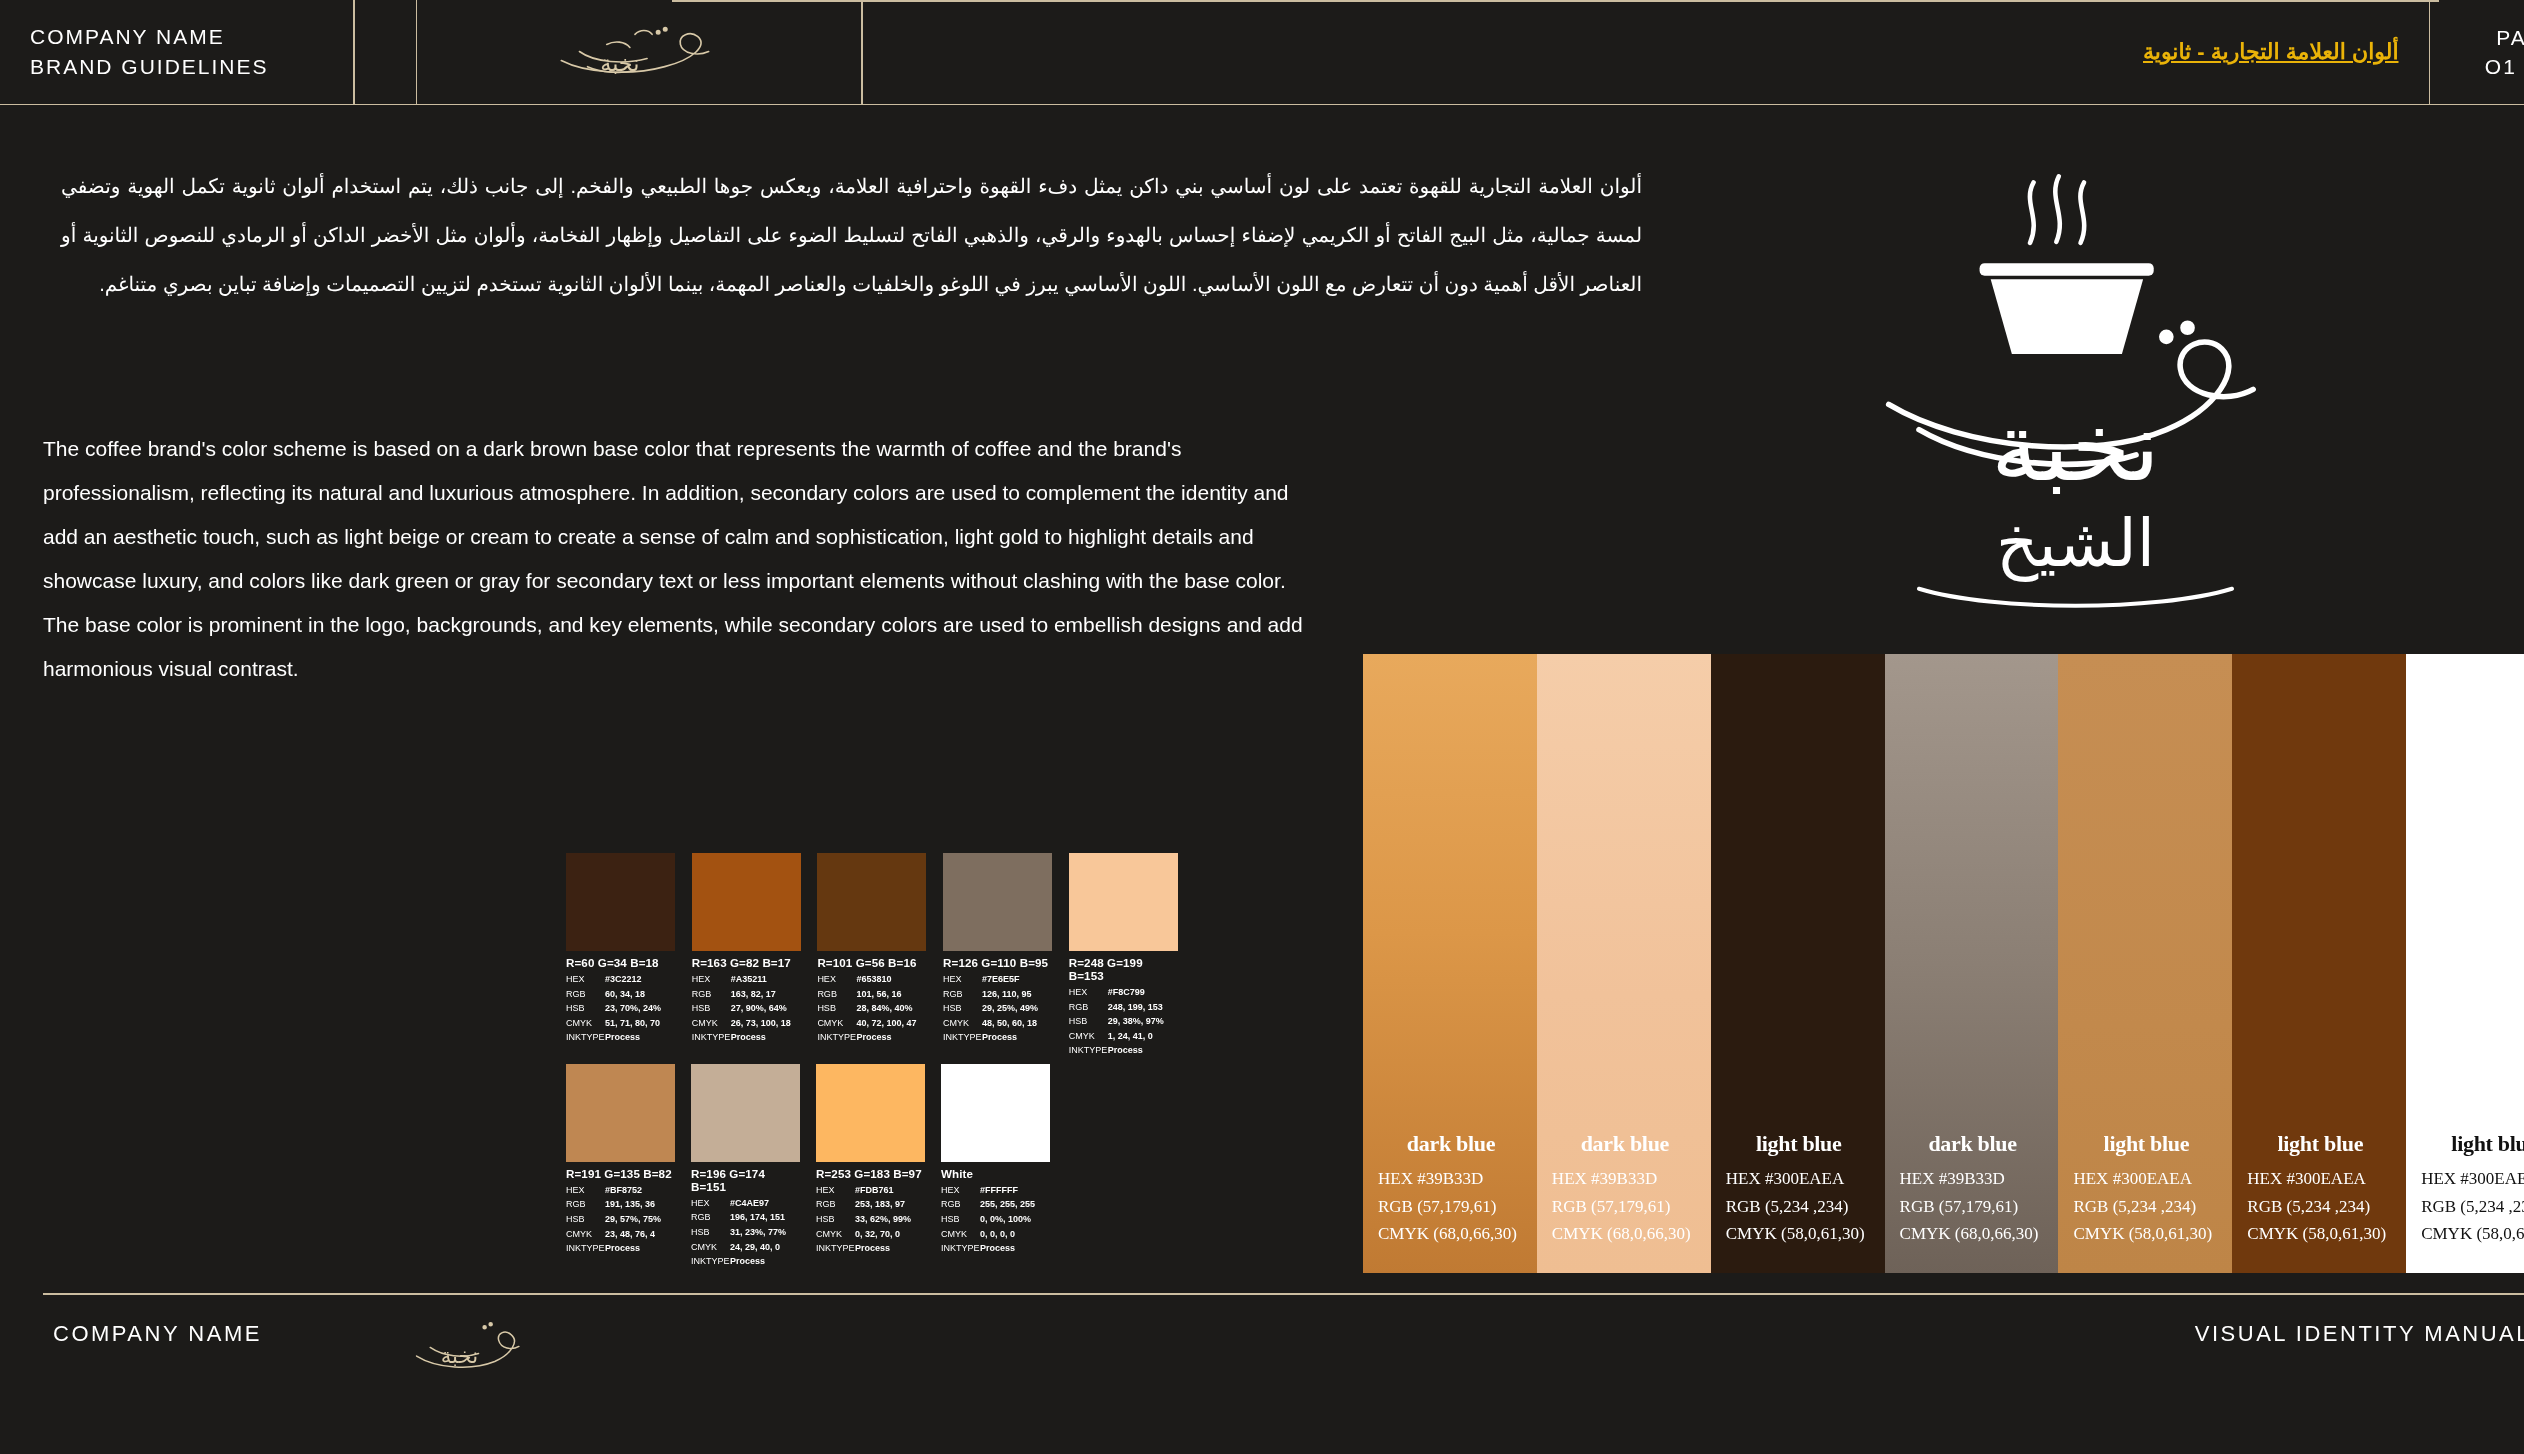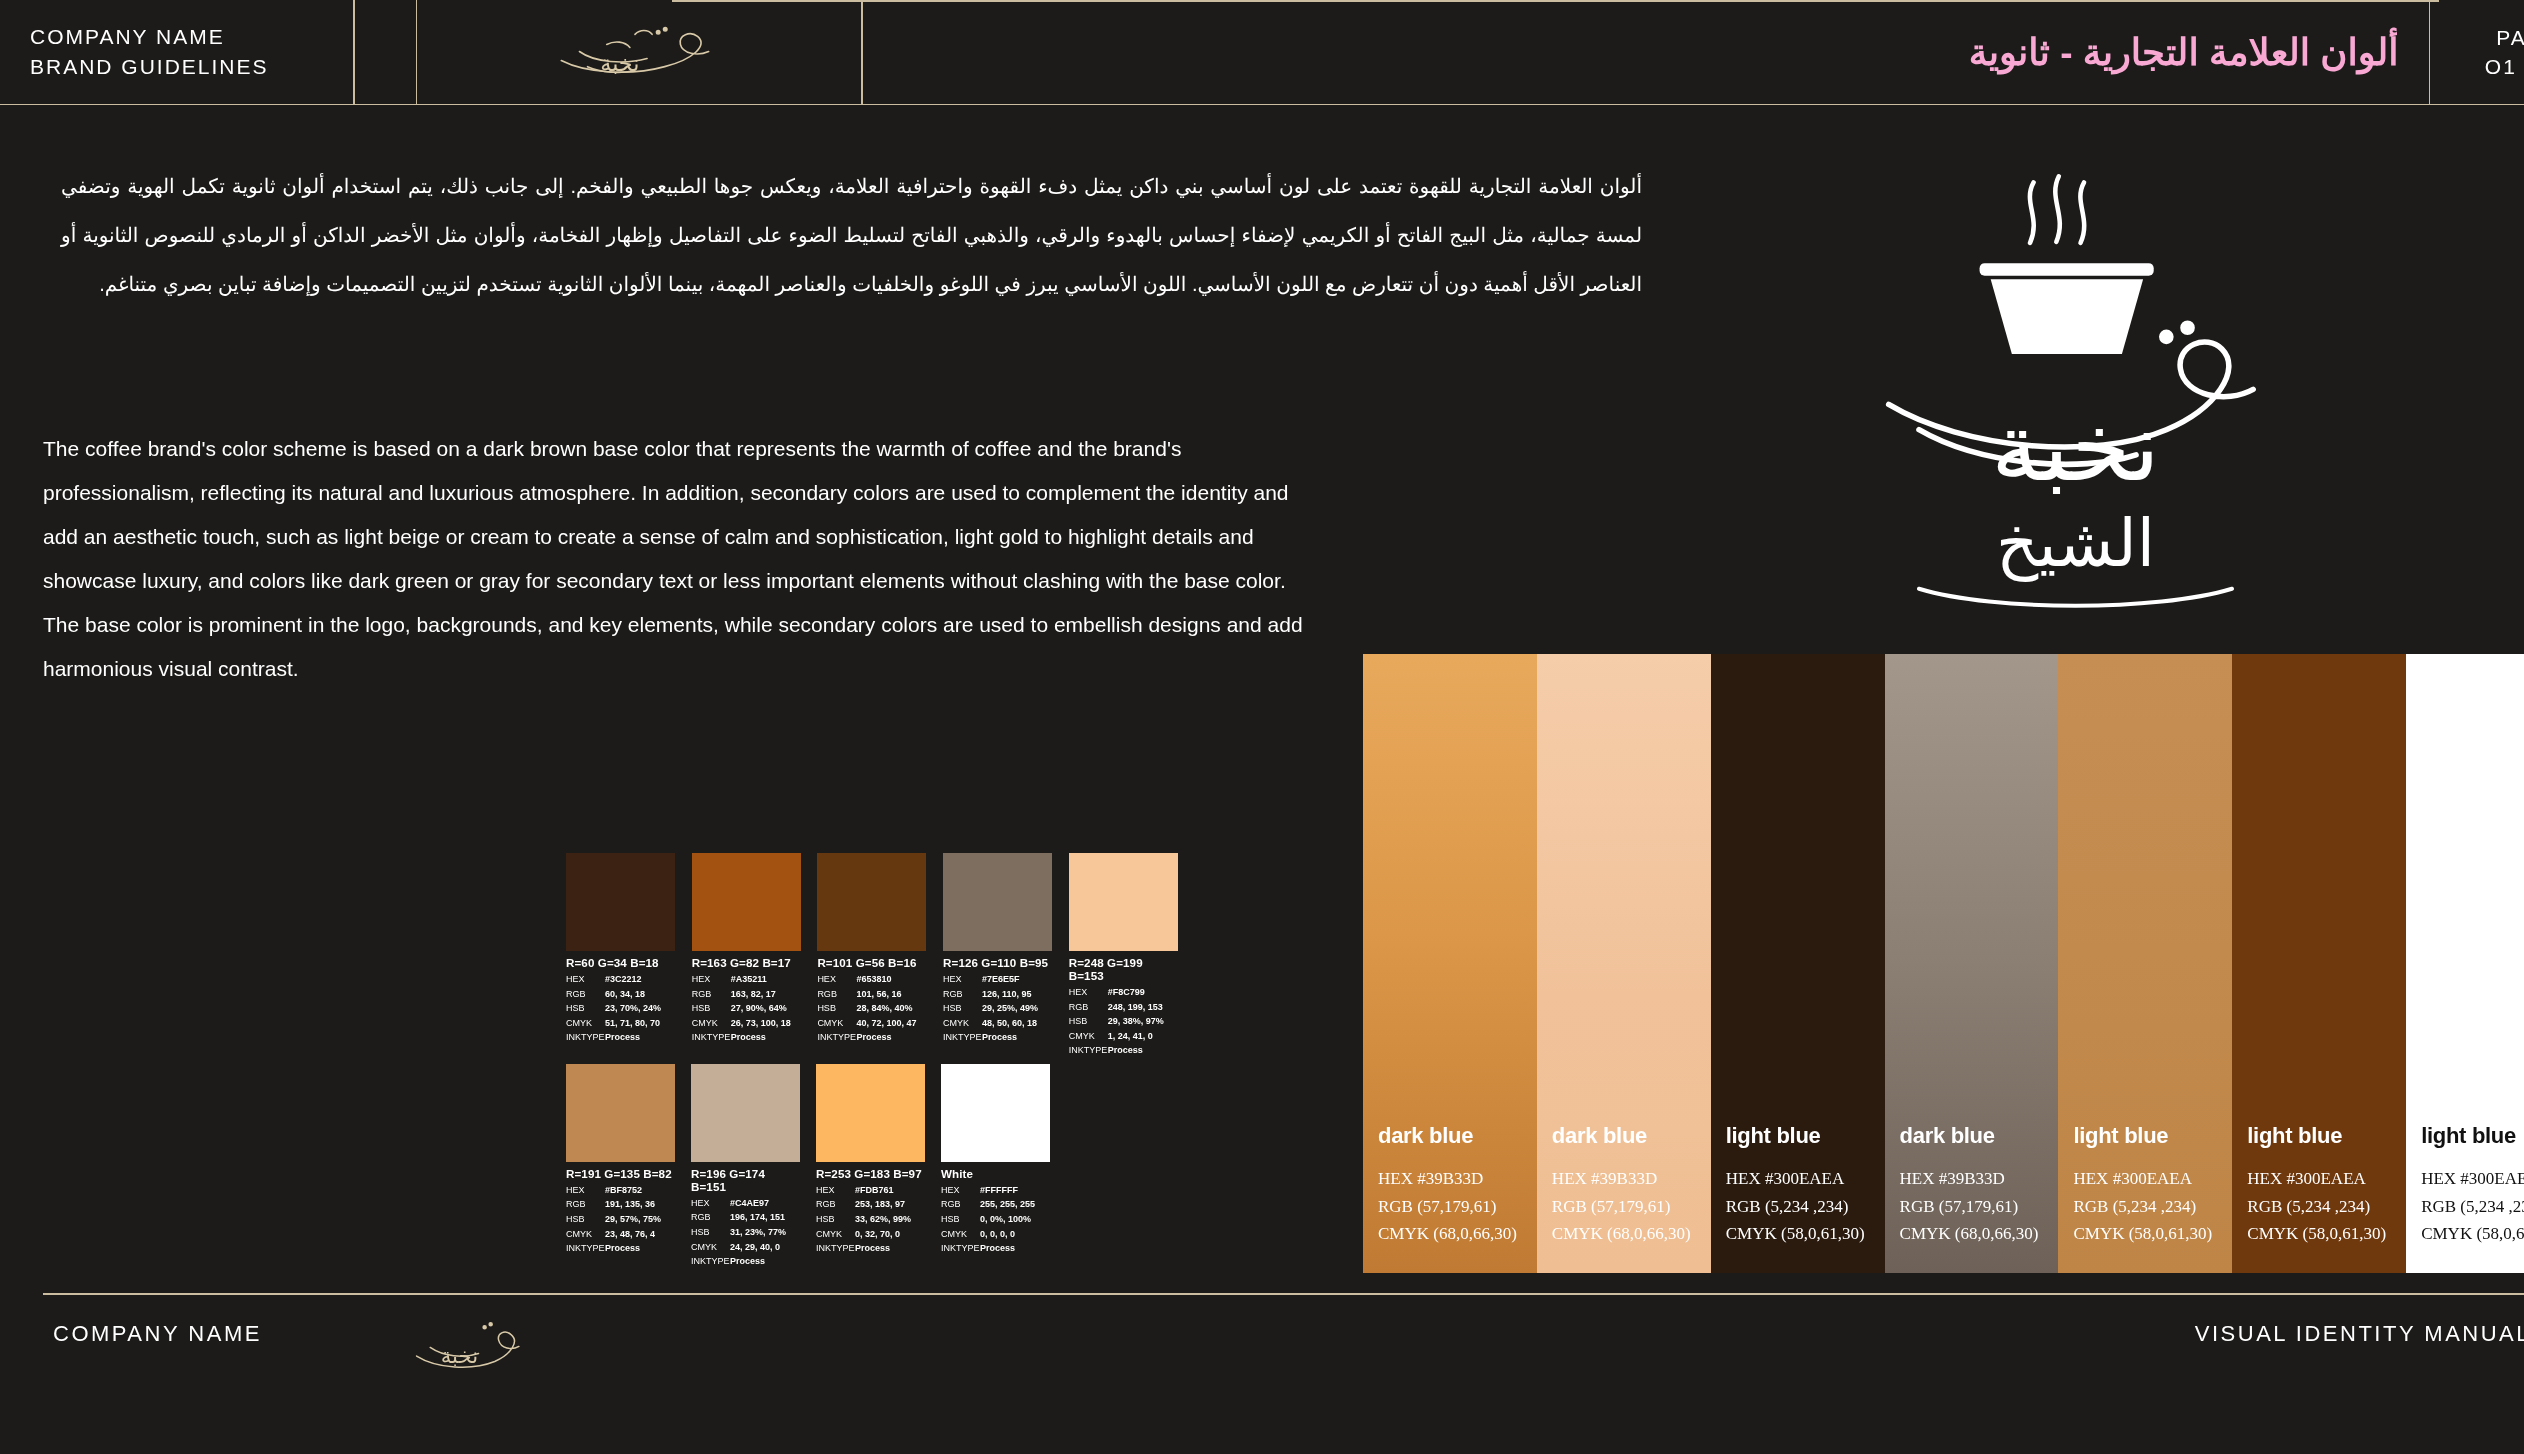--- a/index.html
+++ b/index.html
@@ -66,25 +66,26 @@
     align-items: center;
     justify-content: center;
   }
   .hdr-ar {
     flex: 1;
     align-items: flex-end;
     padding-right: 30px;
     justify-content: center;
   }
   .hdr-ar .t {
-    font-size: 37px;
+    font-size: 22px;
     font-weight: bold;
-    color: #f9a8d4;
+    color: #eab308;
     direction: rtl;
     text-align: right;
+    text-decoration: underline;
   }
   .hdr-page {
     width: 151px;
     align-items: flex-end;
     padding-right: 20px;
   }
   .hdr-page .p1 {
     font-size: 21px;
     letter-spacing: 2px;
     color: #fff;
@@ -190,22 +191,23 @@
   .bar-info {
     position: absolute;
     left: 15px;
     bottom: 25px;
     width: 146px;
   }
   .bar-title {
     font-size: 22px;
     font-weight: bold;
     letter-spacing: -0.3px;
-    margin-bottom: 16px;
-    font-family: Liberation Sans, sans-serif;
+    margin-bottom: 8px;
+    font-family: Liberation Serif, serif;
+    text-align: center;
   }
   .bar-meta {
     font-size: 17px;
     line-height: 1.62;
     font-family: Liberation Serif, serif;
   }
 
   
   .footer-rule {
     position: absolute;

